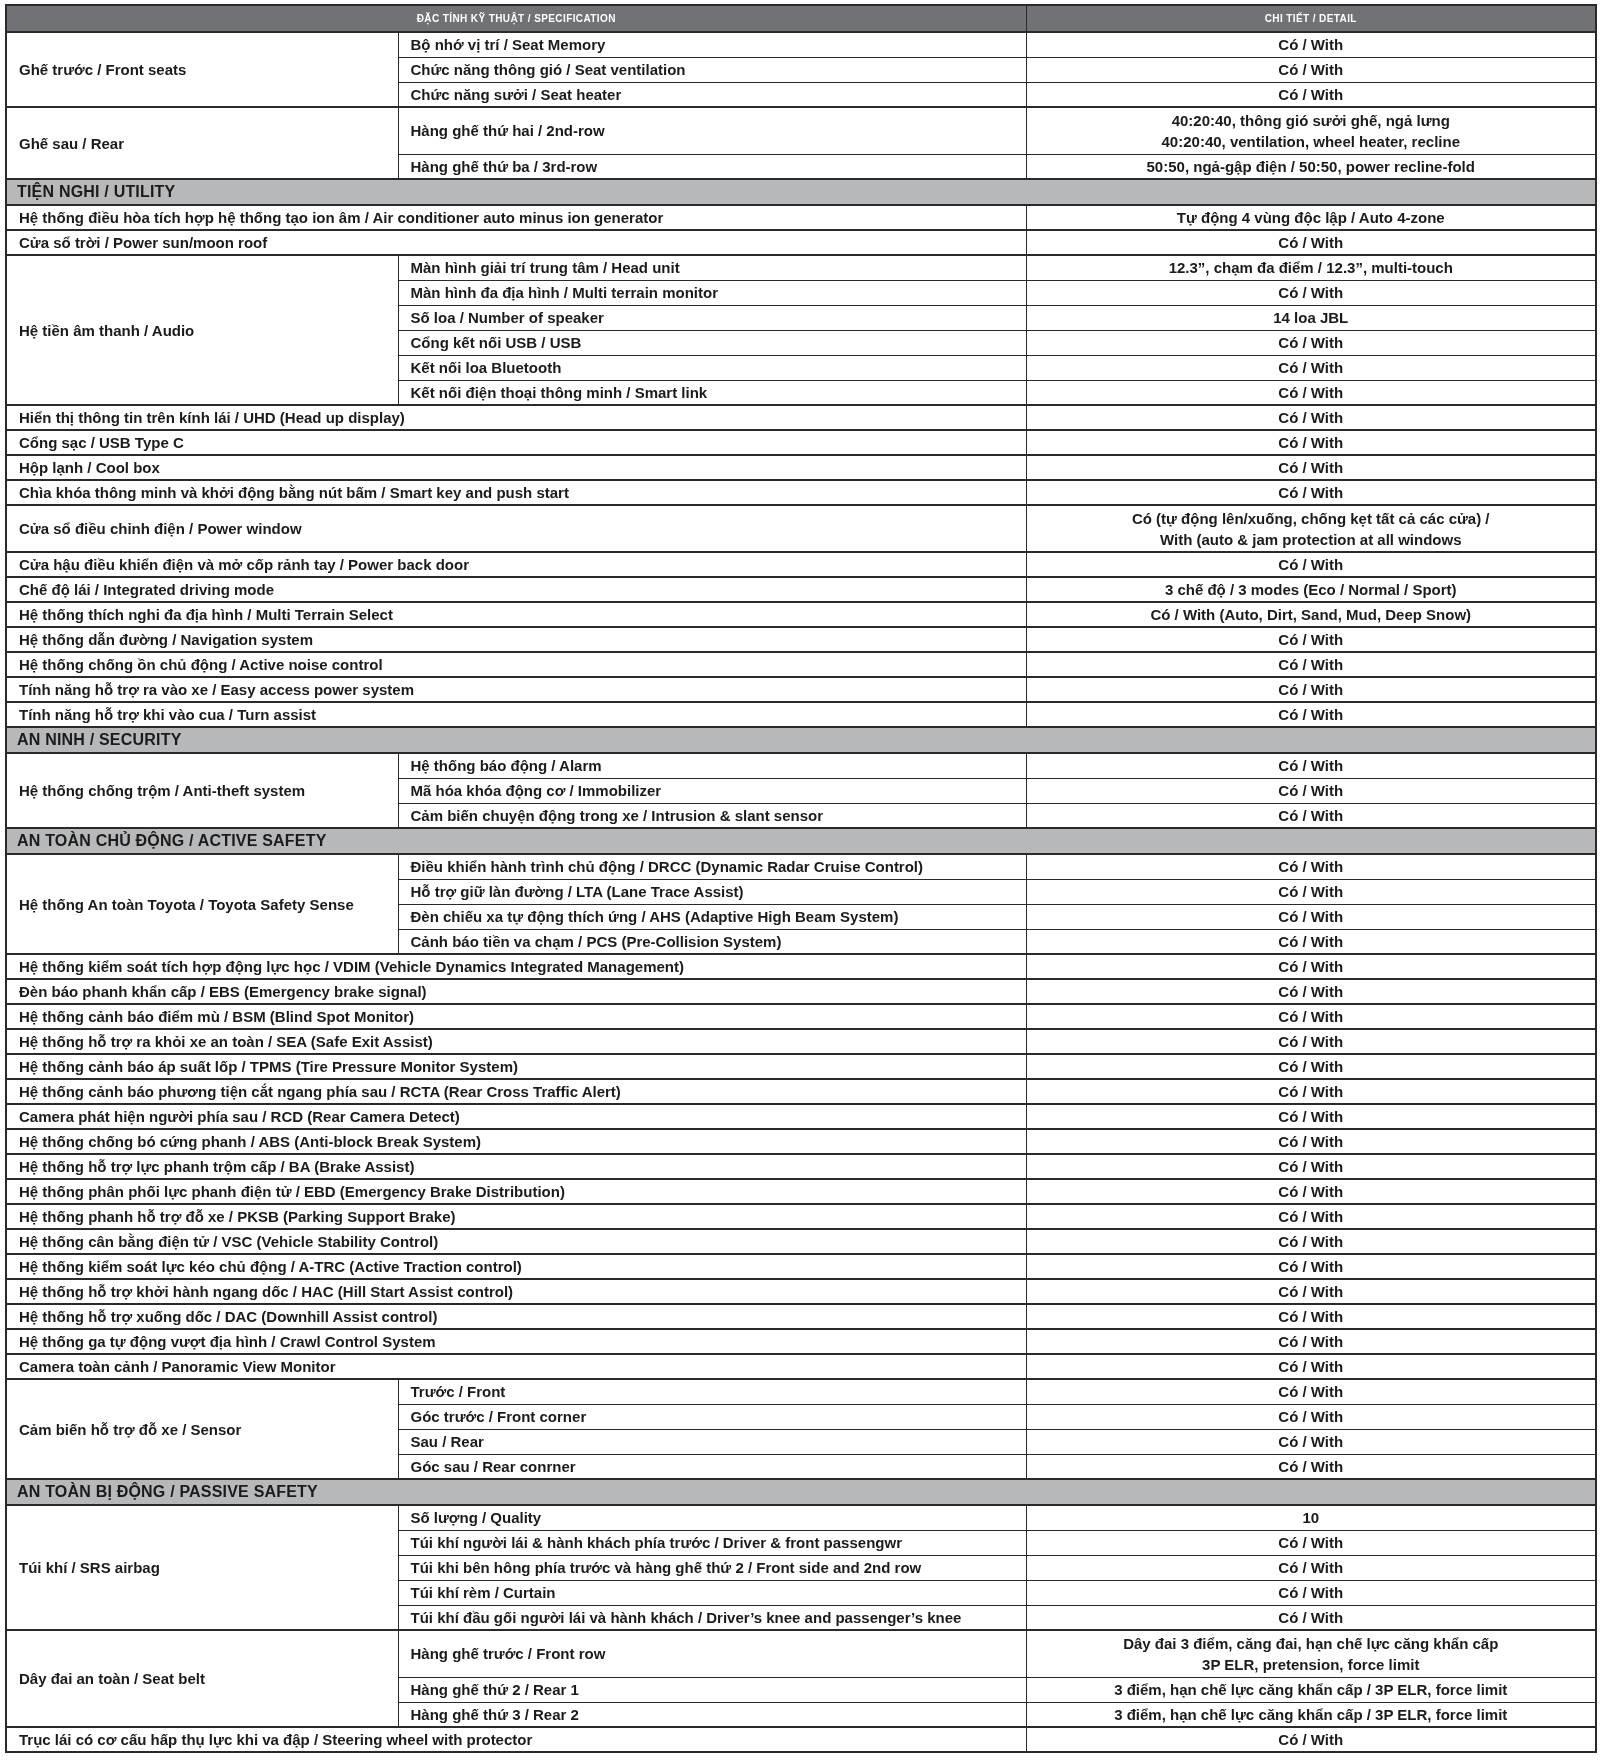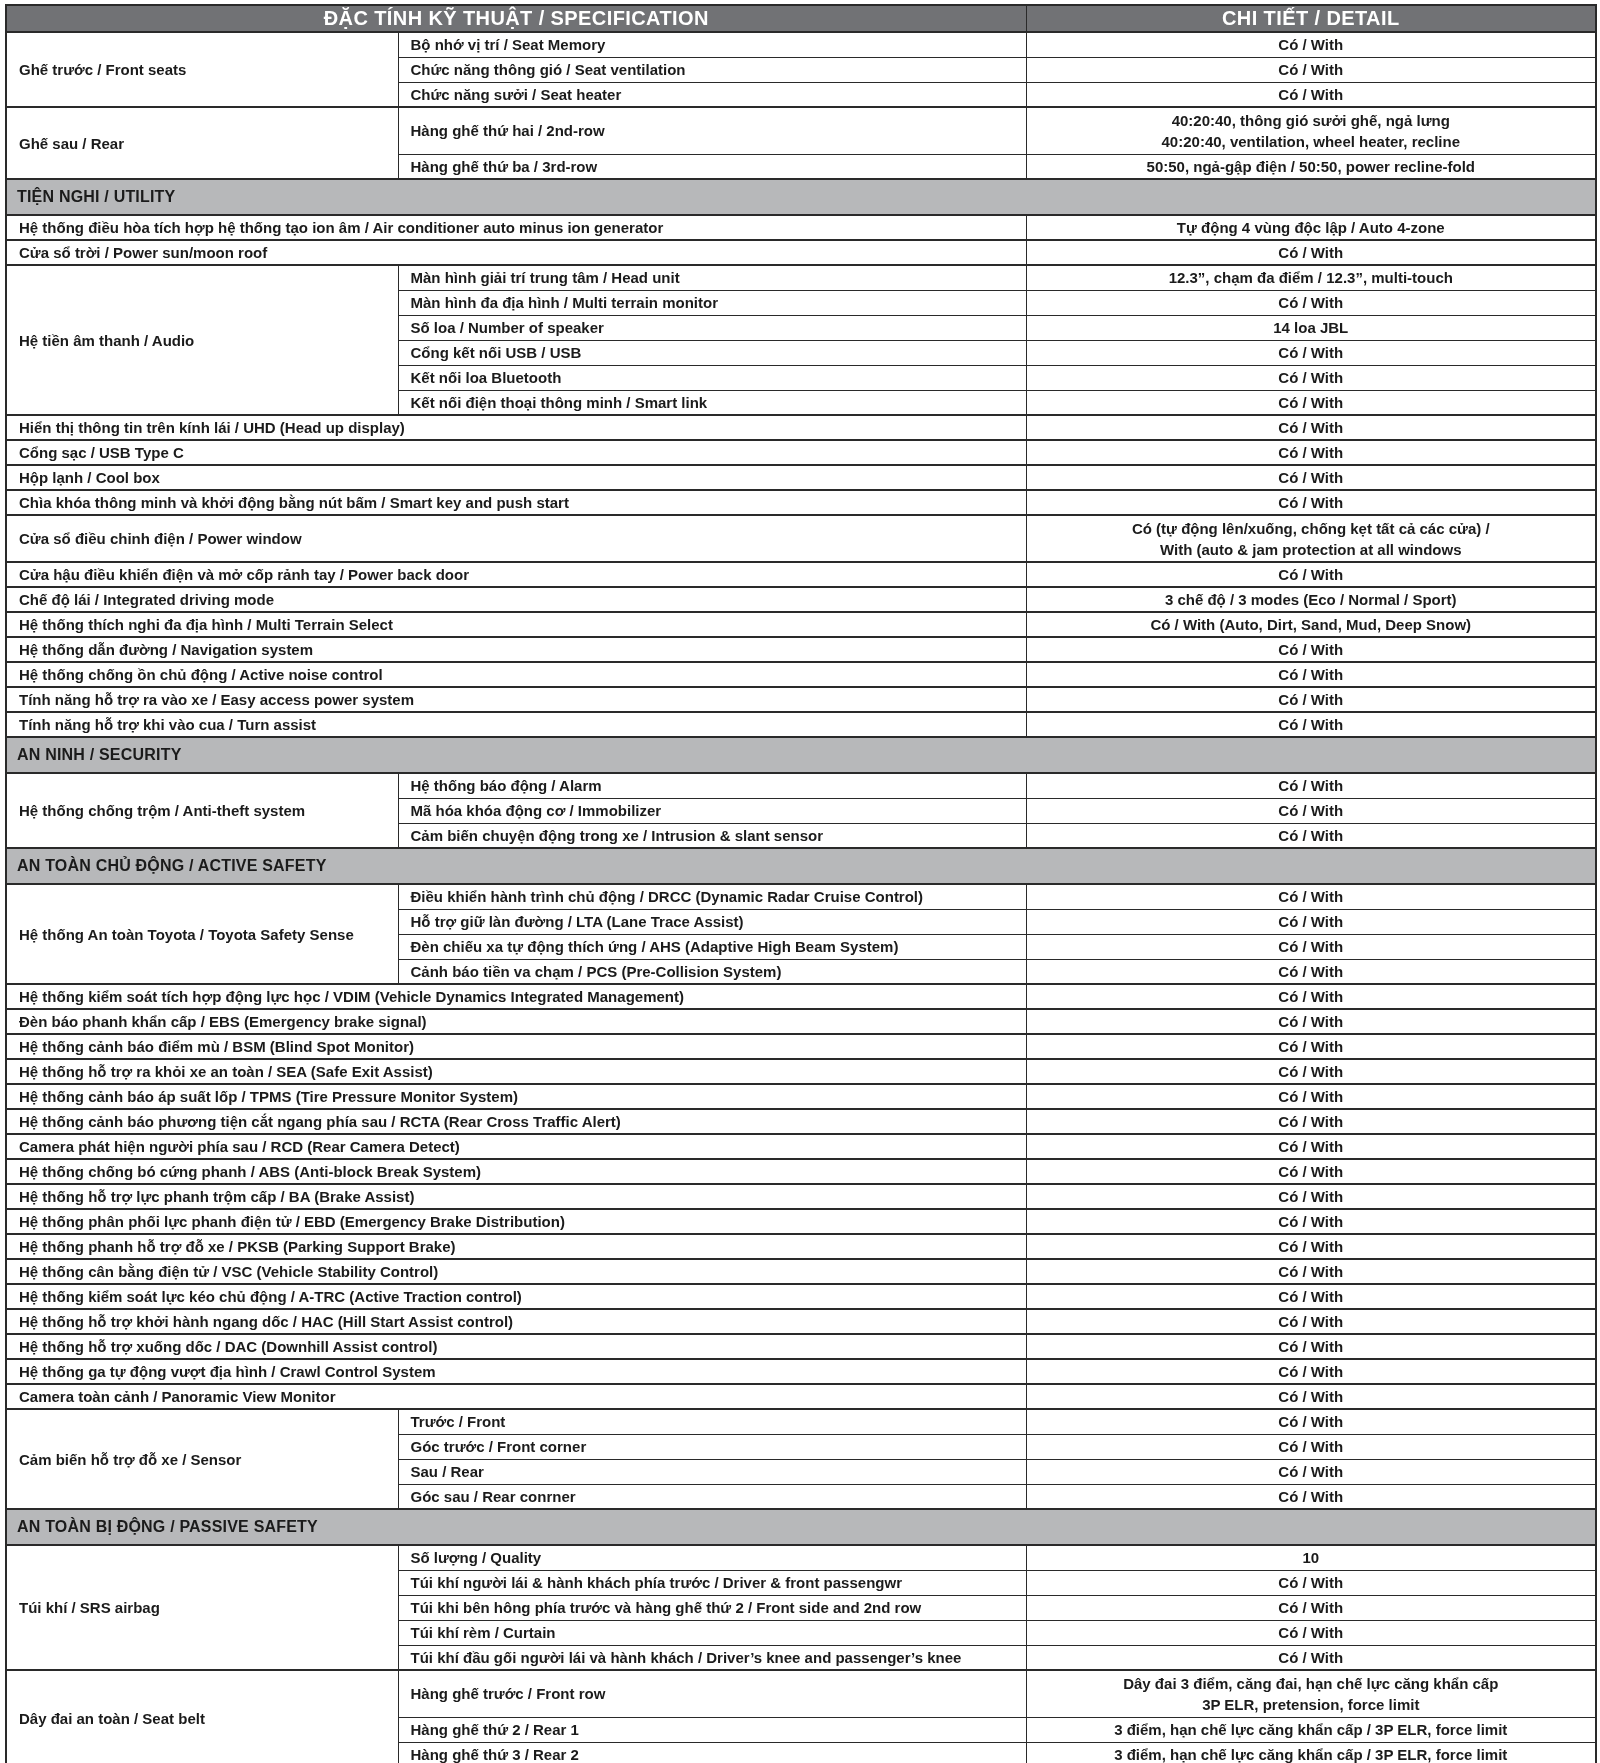--- a/index.html
+++ b/index.html
@@ -23,21 +23,21 @@
     border-collapse:collapse;
     border:2px solid var(--border);
     table-layout:fixed;
   }
   col.c-group{width:392px;}
   col.c-item{width:628px;}
   col.c-detail{width:570px;}
   thead th{
     background:var(--header-bg);
     color:var(--header-text);
-    font-size:20px;
+    font-size:10px;
     font-weight:700;
     letter-spacing:.4px;
     height:27px;
     text-align:center;
     border:1px solid var(--border);
     text-transform:uppercase;
   }
   td{
     border:1px solid var(--border);
     font-size:15px;
@@ -52,21 +52,21 @@
     text-align:left;
     padding:1px 8px 1px 12px;
   }
   td.detail-cell{
     text-align:center;
     padding:1px 6px;
   }
   td.detail-cell .detail-line{line-height:21px;}
   tr.section-row td{
     background:var(--section-bg);
-    height:36px;
+    height:26px;
     font-size:16px;
     font-weight:700;
     text-align:left;
     padding-left:10px;
     border-top:2px solid var(--border);
     border-bottom:2px solid var(--border);
     letter-spacing:.2px;
     text-transform:uppercase;
   }
   tr.block-start td{border-top-width:2px;}

